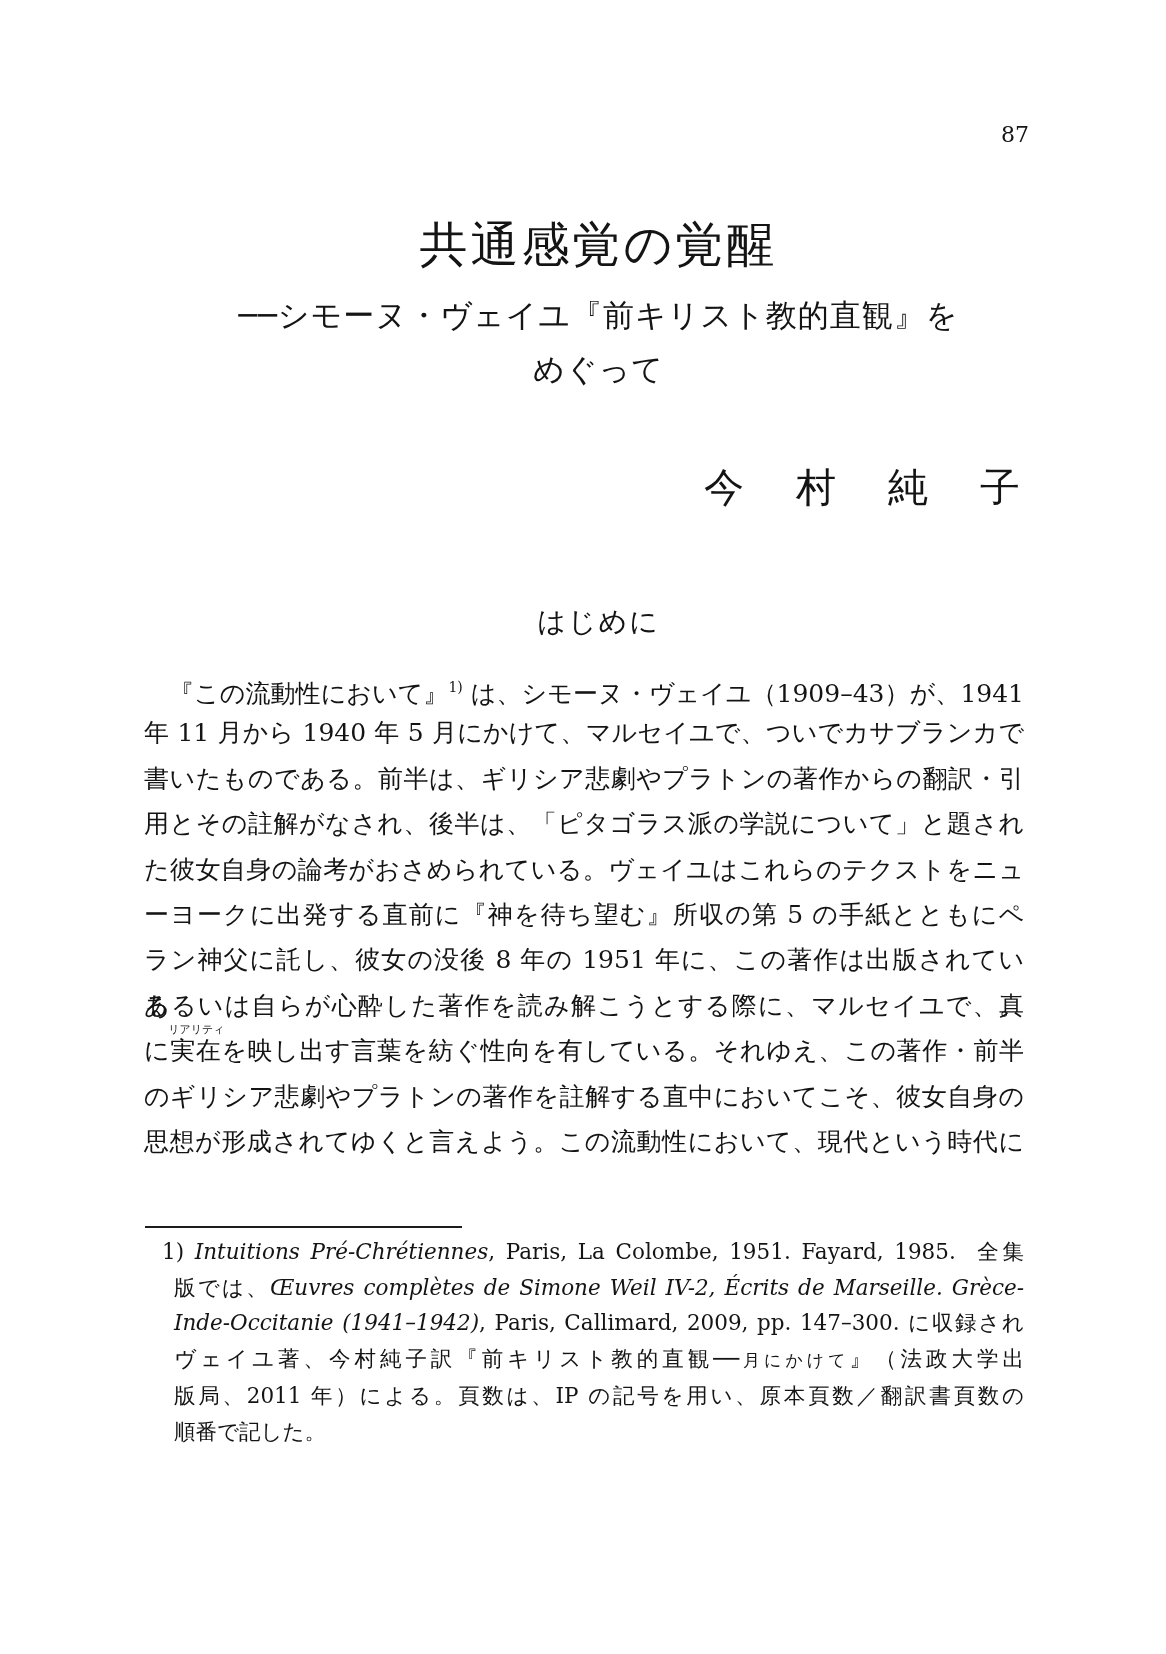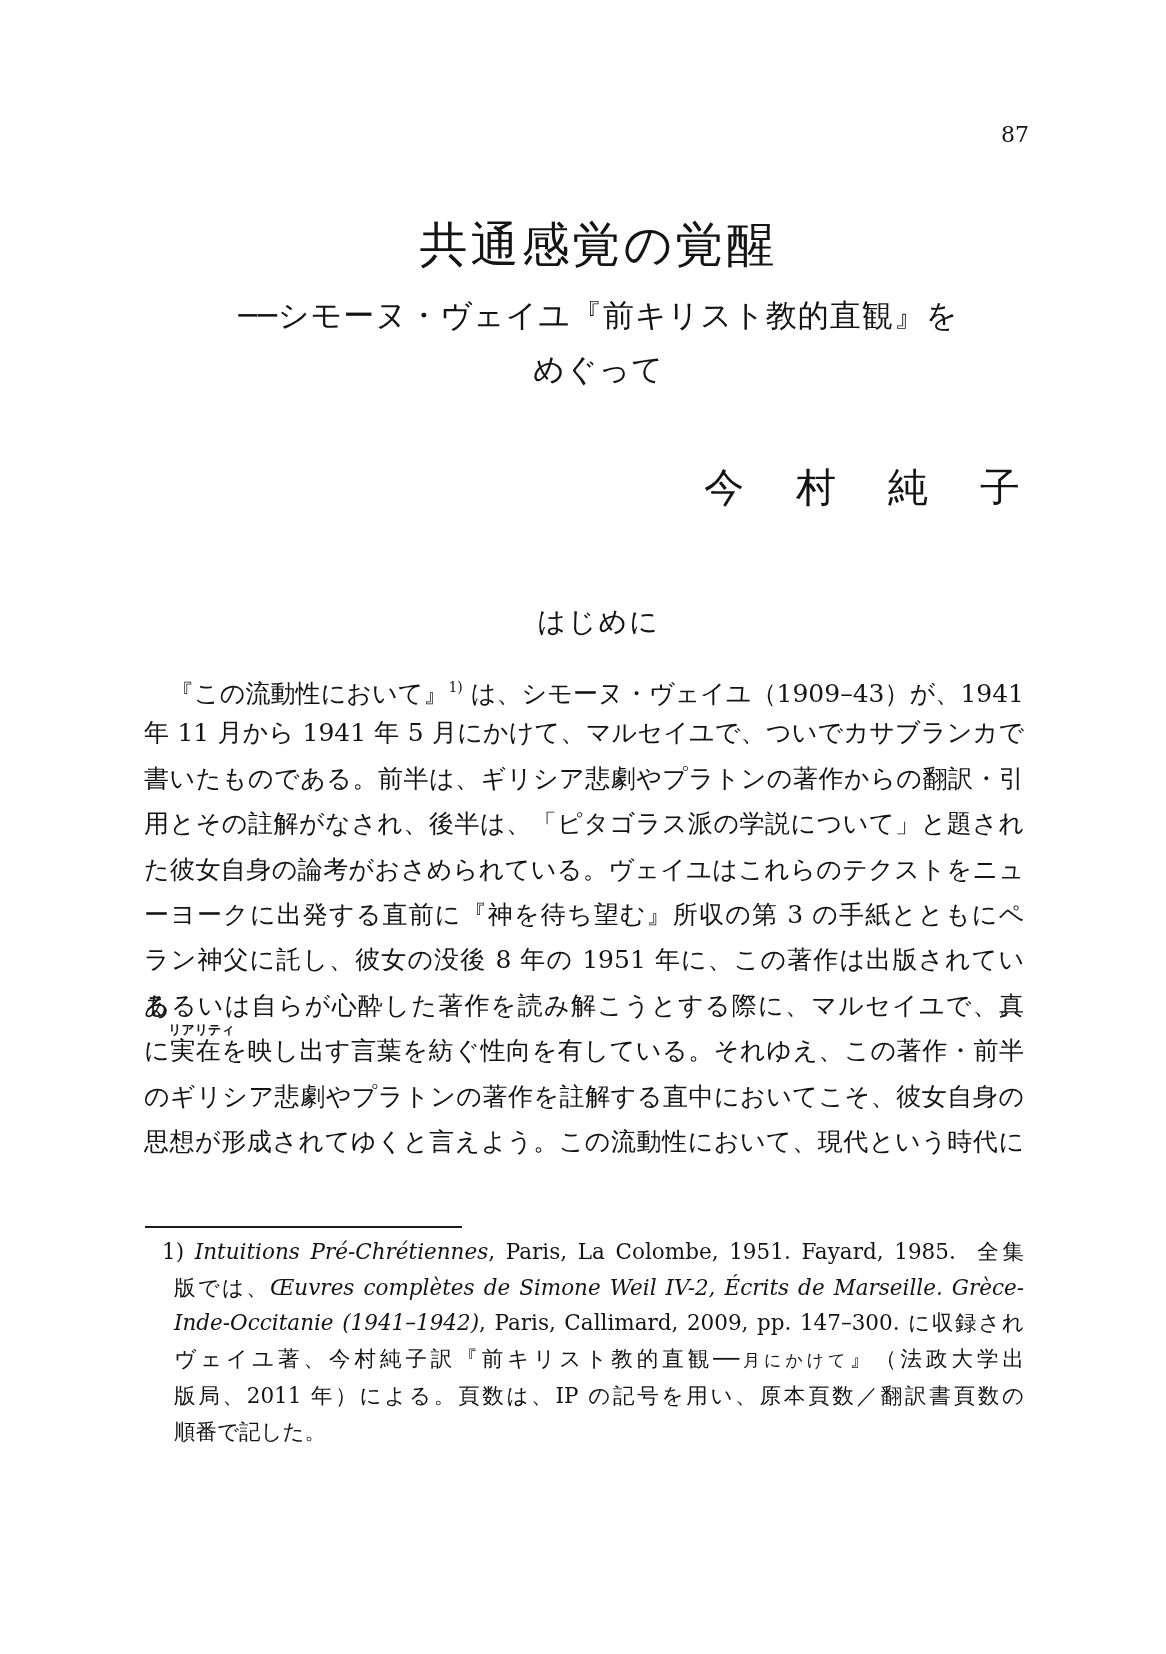--- a/index.html
+++ b/index.html
@@ -76,25 +76,24 @@
   .sup {
     font-size: 14px;
     vertical-align: 10px;
     letter-spacing: 0;
   }
   .rubywrap { position: relative; }
   .rubytext {
     position: absolute;
     top: -12px;
     left: -2px;
-    font-size: 13px;
+    font-size: 11px;
     line-height: 11.5px;
     letter-spacing: 0;
     white-space: nowrap;
-    font-weight: bold;
   }
   .fn-sep {
     position: absolute;
     left: 145px;
     top: 1226px;
     width: 317px;
     height: 2px;
     background: #1c1c1c;
   }
   .footnotes {
@@ -120,25 +119,25 @@
 
 <div class="page">
   <div class="pageno">87</div>
   <h1 class="title">共通感覚の覚醒</h1>
   <div class="subtitle l1">──シモーヌ・ヴェイユ『前キリスト教的直観』を</div>
   <div class="subtitle l2">めぐって</div>
   <div class="author">今　村　純　子</div>
   <h2 class="section-heading">はじめに</h2>
   <div class="body-text" id="body-text">
       <div class="line indent"><span>『この流動性において』</span><span class="sup">1)</span><span> は、シモーヌ・ヴェイユ（1909–43）が、1941</span></div>
-      <div class="line"><span>年 11 月から 1941 年 5 月にかけて、マルセイユで、ついでカサブランカで</span></div>
+      <div class="line"><span>年 11 月から 1940 年 5 月にかけて、マルセイユで、ついでカサブランカで</span></div>
       <div class="line"><span>書いたものである。前半は、ギリシア悲劇やプラトンの著作からの翻訳・引</span></div>
       <div class="line"><span>用とその註解がなされ、後半は、「ピタゴラス派の学説について」と題され</span></div>
       <div class="line"><span>た彼女自身の論考がおさめられている。ヴェイユはこれらのテクストをニュ</span></div>
-      <div class="line"><span>ーヨークに出発する直前に『神を待ち望む』所収の第 3 の手紙とともにペ</span></div>
+      <div class="line"><span>ーヨークに出発する直前に『神を待ち望む』所収の第 5 の手紙とともにペ</span></div>
       <div class="line"><span>ラン神父に託し、彼女の没後 8 年の 1951 年に、この著作は出版されている。</span></div>
       <div class="line"><span>あるいは自らが心酔した著作を読み解こうとする際に、マルセイユで、真</span></div>
       <div class="line"><span>に</span><span class="rubywrap"><span class="rubytext">リアリティ</span>実在</span><span>を映し出す言葉を紡ぐ性向を有している。それゆえ、この著作・前半</span></div>
       <div class="line"><span>のギリシア悲劇やプラトンの著作を註解する直中においてこそ、彼女自身の</span></div>
       <div class="line"><span>思想が形成されてゆくと言えよう。この流動性において、現代という時代に</span></div>
     </div>
   <div class="fn-sep"></div>
   <div class="footnotes" id="footnotes">
       <div class="fn-line fn-first"><span>1)&nbsp;</span><span class="it">Intuitions Pré-Chrétiennes</span><span>, Paris, La Colombe, 1951. Fayard, 1985.&nbsp;&nbsp;全集</span></div>
       <div class="fn-line"><span>版では、</span><span class="it">Œuvres complètes de Simone Weil IV-2, Écrits de Marseille. Grèce-</span></div>

